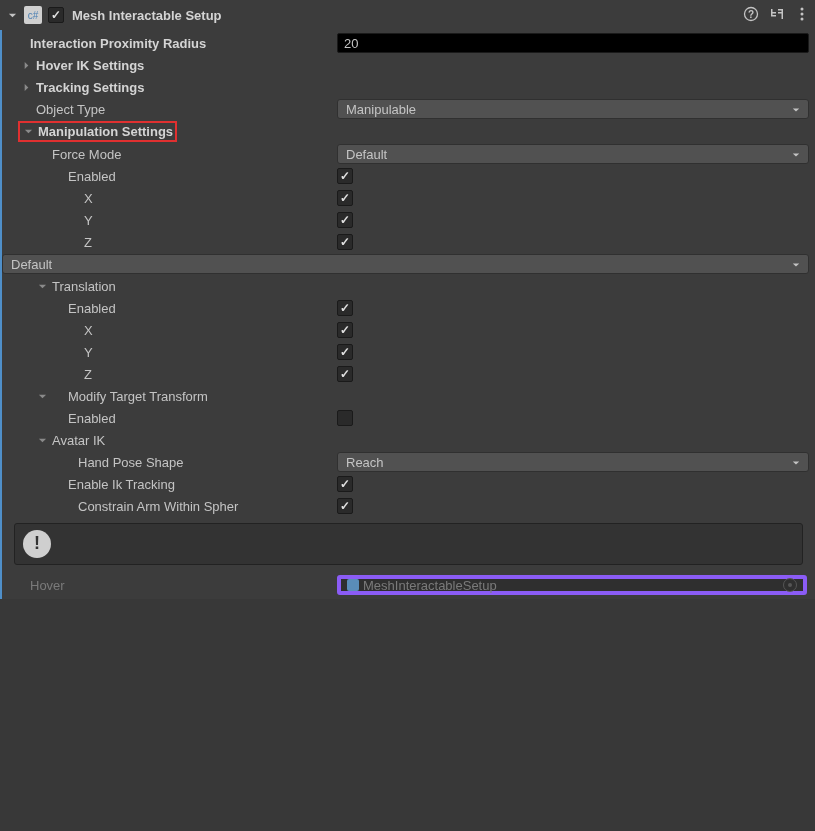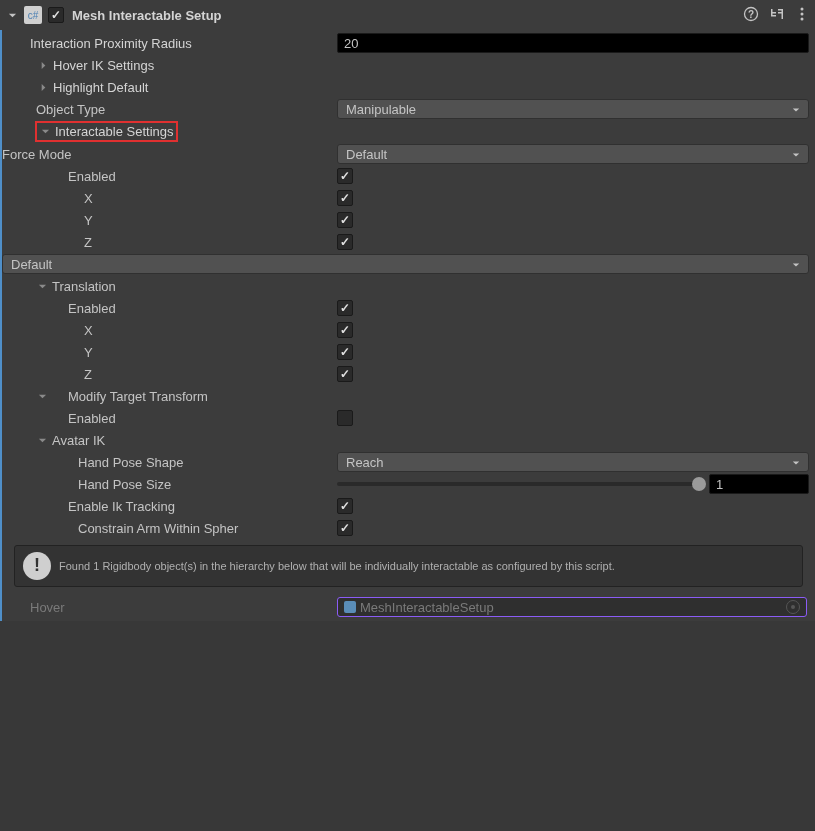--- a/index.html
+++ b/index.html
@@ -12,41 +12,41 @@
 .checkbox { width: 16px; height: 16px; background: #2a2a2a; border: 1px solid #1a1a1a; border-radius: 2px; display: flex; align-items: center; justify-content: center; cursor: pointer; }
 .checkbox.checked::after { content: "✓"; color: #e0e0e0; font-size: 12px; font-weight: bold; }
 .header-title { margin-left: 8px; font-weight: bold; color: #d4d4d4; flex: 1; }
 .header-icons { display: flex; gap: 10px; color: #c4c4c4; }
 .header-icons span { cursor: pointer; }
 .body { border-left: 2px solid #4f8fc9; padding: 2px 0 0 0; }
 .row { display: flex; align-items: center; min-height: 22px; padding: 1px 6px 1px 0; }
 .label-col { width: 335px; display: flex; align-items: center; }
 .value-col { flex: 1; display: flex; align-items: center; }
 .indent1 { padding-left: 28px; }
-.indent2 { padding-left: 35px; }
+.indent2 { padding-left: 18px; }
 .indent3 { padding-left: 34px; }
-.indent4 { }
+.indent4 { padding-left: 50px; }
 .indent5 { padding-left: 66px; }
 .indent6 { padding-left: 82px; }
 .indent7 { padding-left: 76px; }
 .fold-row { display: flex; align-items: center; cursor: pointer; }
 .text-input { background: #000000; border: 1px solid #1a1a1a; color: #c4c4c4; padding: 2px 6px; border-radius: 2px; width: 100%; height: 20px; font-size: 13px; }
 .dropdown { background: #515151; border: 1px solid #303030; color: #c4c4c4; padding: 2px 8px; border-radius: 3px; width: 100%; height: 20px; display: flex; align-items: center; justify-content: space-between; cursor: pointer; }
 .dropdown-arrow svg { width: 8px; height: 8px; }
 .slider-row { display: flex; align-items: center; gap: 6px; width: 100%; }
 .slider-track { flex: 1; height: 4px; background: #2a2a2a; border-radius: 2px; position: relative; }
 .slider-thumb { position: absolute; top: 50%; transform: translate(-50%, -50%); width: 14px; height: 14px; background: #9a9a9a; border-radius: 50%; left: 99%; }
 .slider-value { width: 100px; }
-.bold { font-weight: normal; color: #d4d4d4; }
+.bold { font-weight: bold; color: #d4d4d4; }
 .highlight-box { border: 2px solid #e03030; padding: 1px 2px; margin-left: -2px; display: inline-block; }
 .info-box { margin: 6px 12px; background: #333333; border: 1px solid #222; border-radius: 3px; padding: 6px 8px; display: flex; align-items: center; gap: 8px; font-size: 11px; color: #b0b0b0; line-height: 1.3; }
 .info-icon { width: 28px; height: 28px; border-radius: 50%; background: #cfcfcf; color: #333; display: flex; align-items: center; justify-content: center; font-weight: bold; font-size: 18px; flex-shrink: 0; }
 .script-row { display: flex; align-items: center; padding: 4px 8px 4px 0; color: #7a7a7a; }
 .script-row .label-col { padding-left: 28px; }
-.object-field { background: #2f2f2f; border: 1px solid #8b5cf6; border-radius: 3px; padding: 2px 6px; height: 20px; width: 100%; display: flex; align-items: center; justify-content: space-between; color: #7a7a7a; }
+.object-field { background: #2f2f2f; border: 4px solid #8b5cf6; border-radius: 3px; padding: 2px 6px; height: 20px; width: 100%; display: flex; align-items: center; justify-content: space-between; color: #7a7a7a; }
 .object-field .obj-icon { width: 12px; height: 12px; background: #5a8db8; border-radius: 2px; display: inline-block; margin-right: 4px; }
 .object-field .picker { width: 14px; height: 14px; border: 1px solid #555; border-radius: 50%; position: relative; }
 .object-field .picker::after { content: ""; position: absolute; width: 4px; height: 4px; background: #555; border-radius: 50%; top: 50%; left: 50%; transform: translate(-50%,-50%); }
 </style>
 </head>
 <body>
 
 <div class="panel">
 
   <div class="header">
@@ -105,21 +105,21 @@
       </div>
     </div>
 
     <div class="row">
       <div class="label-col indent2 fold-row">
         <span class="foldout">
             <svg viewBox="0 0 10 10">
               <path d="M3 1 L7 5 L3 9 Z" fill="#8a8a8a"></path>
             </svg>
           </span>
-        <span class="bold" style="margin-left:4px;">Highlight Default</span>
+        <span class="bold" style="margin-left:4px;">Tracking Settings</span>
       </div>
     </div>
 
     <div class="row">
       <div class="label-col indent3">Object Type</div>
       <div class="value-col">
         <div class="dropdown">
           <span>Manipulable</span>
           <span class="dropdown-arrow"><svg viewBox="0 0 10 10">
                 <path d="M1 3 L5 7 L9 3 Z" fill="#c4c4c4"></path>
@@ -129,21 +129,21 @@
     </div>
 
     <div class="row">
       <div class="label-col indent2 fold-row">
         <span class="highlight-box" style="display:flex;align-items:center;">
           <span class="foldout">
               <svg viewBox="0 0 10 10">
                 <path d="M1 3 L5 7 L9 3 Z" fill="#8a8a8a"></path>
               </svg>
             </span>
-          <span class="bold" style="margin-left:4px;">Interactable Settings</span>
+          <span class="bold" style="margin-left:4px;">Manipulation Settings</span>
         </span>
       </div>
     </div>
 
     <div class="row">
       <div class="label-col indent4">Force Mode</div>
       <div class="value-col">
         <div class="dropdown">
           <span>Default</span>
           <span class="dropdown-arrow"><svg viewBox="0 0 10 10">
@@ -251,50 +251,38 @@
       </div>
     </div>
     <div class="row">
       <div class="label-col indent7">Hand Pose Shape</div>
       <div class="value-col">
         <div class="dropdown">
           <span>Reach</span>
           <span class="dropdown-arrow"><svg viewBox="0 0 10 10">
                 <path d="M1 3 L5 7 L9 3 Z" fill="#c4c4c4"></path>
               </svg></span>
-        </div>
-      </div>
-    </div>
-    <div class="row">
-      <div class="label-col indent7">Hand Pose Size</div>
-      <div class="value-col">
-        <div class="slider-row">
-          <div class="slider-track">
-              <div class="slider-thumb"></div>
-            </div>
-          <input class="text-input slider-value" value="1" style="">
         </div>
       </div>
     </div>
     <div class="row">
         <div class="label-col indent5">Enable Ik Tracking</div>
         <div class="value-col">
           <span class="checkbox checked"></span>
         </div>
       </div>
     <div class="row">
         <div class="label-col indent7" style="white-space:nowrap;overflow:hidden;">Constrain Arm Within Spher</div>
         <div class="value-col">
           <span class="checkbox checked"></span>
         </div>
       </div>
 
     <div class="info-box">
       <div class="info-icon">!</div>
-      <div>Found 1 Rigidbody object(s) in the hierarchy below that will be individually interactable as configured by this script.</div>
     </div>
 
     <div class="script-row">
       <div class="label-col">Hover</div>
       <div class="value-col">
         <div class="object-field">
           <span style="display:flex;align-items:center;">
               <span class="obj-icon"></span>
               <span>MeshInteractableSetup</span>
             </span>

